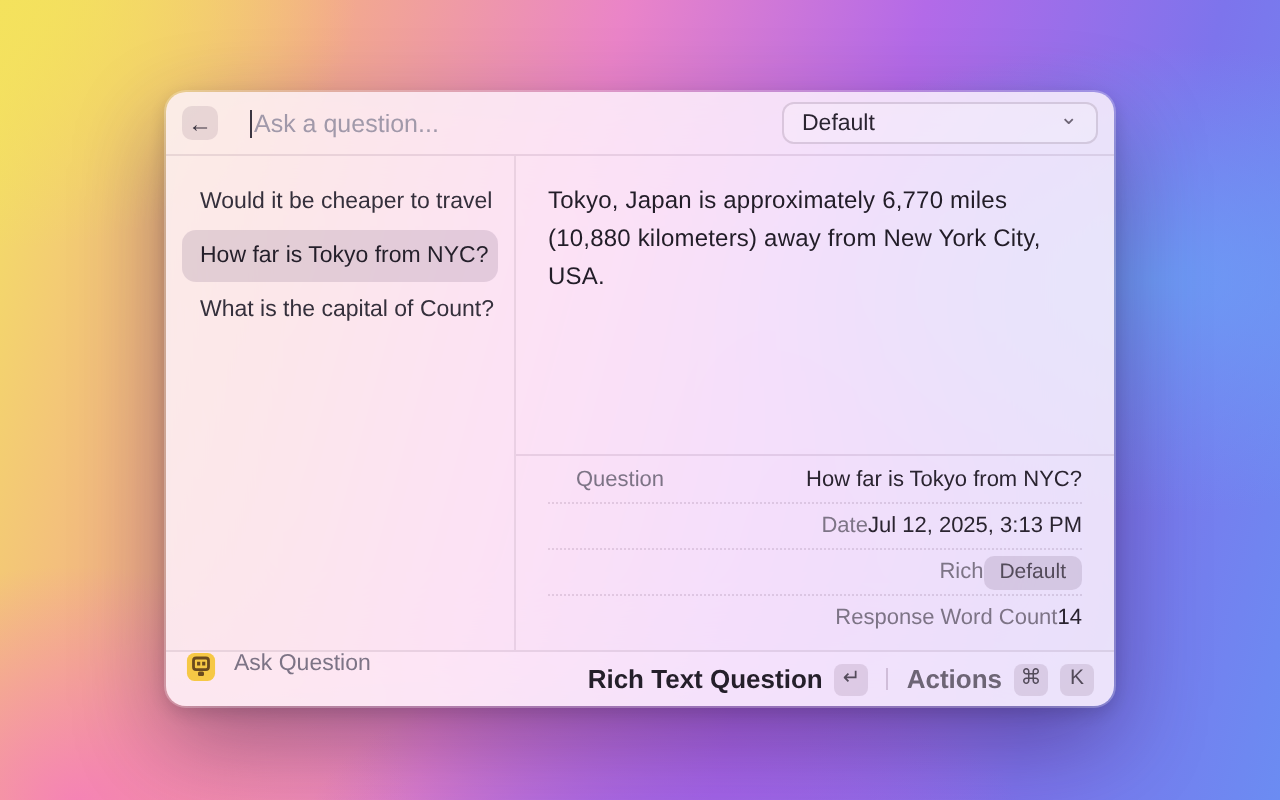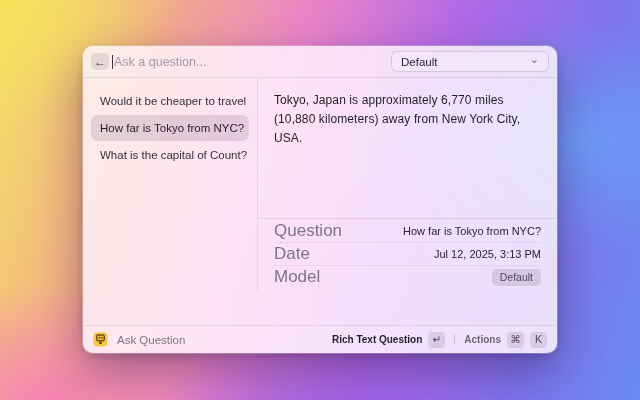--- a/index.html
+++ b/index.html
@@ -29,21 +29,21 @@
   .header {
     height: 32px; flex: 0 0 32px; display: flex; align-items: center;
     padding: 0 8px; border-bottom: 1px solid rgba(60,30,60,0.10);
   }
   .back-btn {
     width: 18px; height: 17px; border-radius: 5px;
     background: rgba(90,60,90,0.12); color: #3a3340;
     display: flex; align-items: center; justify-content: center;
     font-size: 12px; line-height: 1; cursor: pointer; flex: 0 0 auto;
   }
-  .search-wrap { flex: 1; display: flex; align-items: center; margin-left: 3px; height: 100%; }
+  .search-wrap { flex: 1; display: flex; align-items: center; margin-left: 16px; height: 100%; }
   .caret { width: 1px; height: 14px; background: #3b3642; margin-right: 1px; flex: 0 0 auto; }
   .search-input {
     flex: 1; border: none; outline: none; background: transparent;
     font-family: "Liberation Sans", sans-serif; font-size: 12.5px; color: #241f2a;
     height: 100%;
   }
   .search-input::placeholder { color: #a199aa; }
   .model-select {
     flex: 0 0 auto; width: 158px; height: 21px; border-radius: 6px;
     border: 1px solid rgba(60,30,60,0.16); background: rgba(255,255,255,0.22);
@@ -68,39 +68,38 @@
 
   .detail { flex: 1; display: flex; flex-direction: column; min-width: 0; }
   .answer {
     flex: 1; padding: 13px 16px; font-size: 12px; line-height: 1.6;
     font-weight: 500; color: #221d28; letter-spacing: 0.1px;
   }
   .metadata { flex: 0 0 auto; border-top: 1px solid rgba(60,30,60,0.10); padding: 0 16px 5px; }
   .meta-row {
     height: 23px; display: flex; align-items: center; justify-content: space-between;
   }
-  .meta-row + .meta-row { border-top: 1px dotted rgba(60,30,60,0.13); }
-  .meta-label { font-size: 17px; color: #7d7486; }
+  .meta-row + .meta-row { border-top: 1px dotted rgba(60,30,60,0.13); justify-content: flex-end; }
+  .meta-label { font-size: 11px; color: #7d7486; margin-left: 14px; }
   .meta-value { font-size: 11px; font-weight: 500; color: #2a2430; }
   .meta-badge {
     font-size: 10.5px; font-weight: 500; color: #534b5a;
     background: rgba(125,100,130,0.20); border-radius: 5px; padding: 2px 8px 3px;
   }
 
   
   .footer {
     flex: 0 0 28px; height: 28px; border-top: 1px solid rgba(60,30,60,0.10);
-    display: flex; align-items: center; padding: 0 10px;
+    display: flex; padding: 0 10px;
     background: rgba(255,255,255,0.10);
-    margin-top: 32px;
   }
   .app-icon { width: 15px; height: 15px; flex: 0 0 auto; display: block; }
   .footer-app-name { margin-left: 9px; font-size: 11.5px; color: #7d7486; }
   .footer-right { margin-left: auto; display: flex; align-items: center; gap: 6px; }
-  .action-label { font-size: 10px; font-weight: 700; color: #241f2a; cursor: pointer; }
+  .action-label { font-size: 13px; font-weight: 700; color: #241f2a; cursor: pointer; }
   .action-label.secondary { font-weight: 700; color: #6d6575; }
   .key-badge {
     min-width: 17px; height: 16px; border-radius: 4px; padding: 0 3px;
     background: rgba(125,100,130,0.18); color: #534b5a;
     display: flex; align-items: center; justify-content: center;
     font-size: 10.5px; line-height: 1; cursor: pointer;
   }
   .footer-divider { width: 1px; height: 11px; background: rgba(60,30,60,0.18); margin: 0 3px; }
 </style>
 </head>
@@ -136,22 +135,26 @@
       <div class="metadata">
         <div class="meta-row">
           <span class="meta-label">Question</span>
           <span class="meta-value">How far is Tokyo from NYC?</span>
         </div>
         <div class="meta-row">
           <span class="meta-label">Date</span>
           <span class="meta-value">Jul 12, 2025, 3:13 PM</span>
         </div>
         <div class="meta-row">
-          <span class="meta-label">Model</span>
+          <span class="meta-label">Rich</span>
           <span class="meta-badge">Default</span>
+        </div>
+        <div class="meta-row">
+          <span class="meta-label">Response Word Count</span>
+          <span class="meta-value">14</span>
         </div>
       </div>
     </div>
   </div>
 
   <div class="footer">
     <svg class="app-icon" viewBox="0 0 16 16">
       <rect x="0.5" y="0.5" width="15" height="15" rx="4" fill="#f6c845"></rect>
       <rect x="4" y="3.2" width="8" height="6.2" rx="1.4" fill="none" stroke="#6b4a1e" stroke-width="1.5"></rect>
       <rect x="5.9" y="5.2" width="1.7" height="2" fill="#6b4a1e"></rect>

